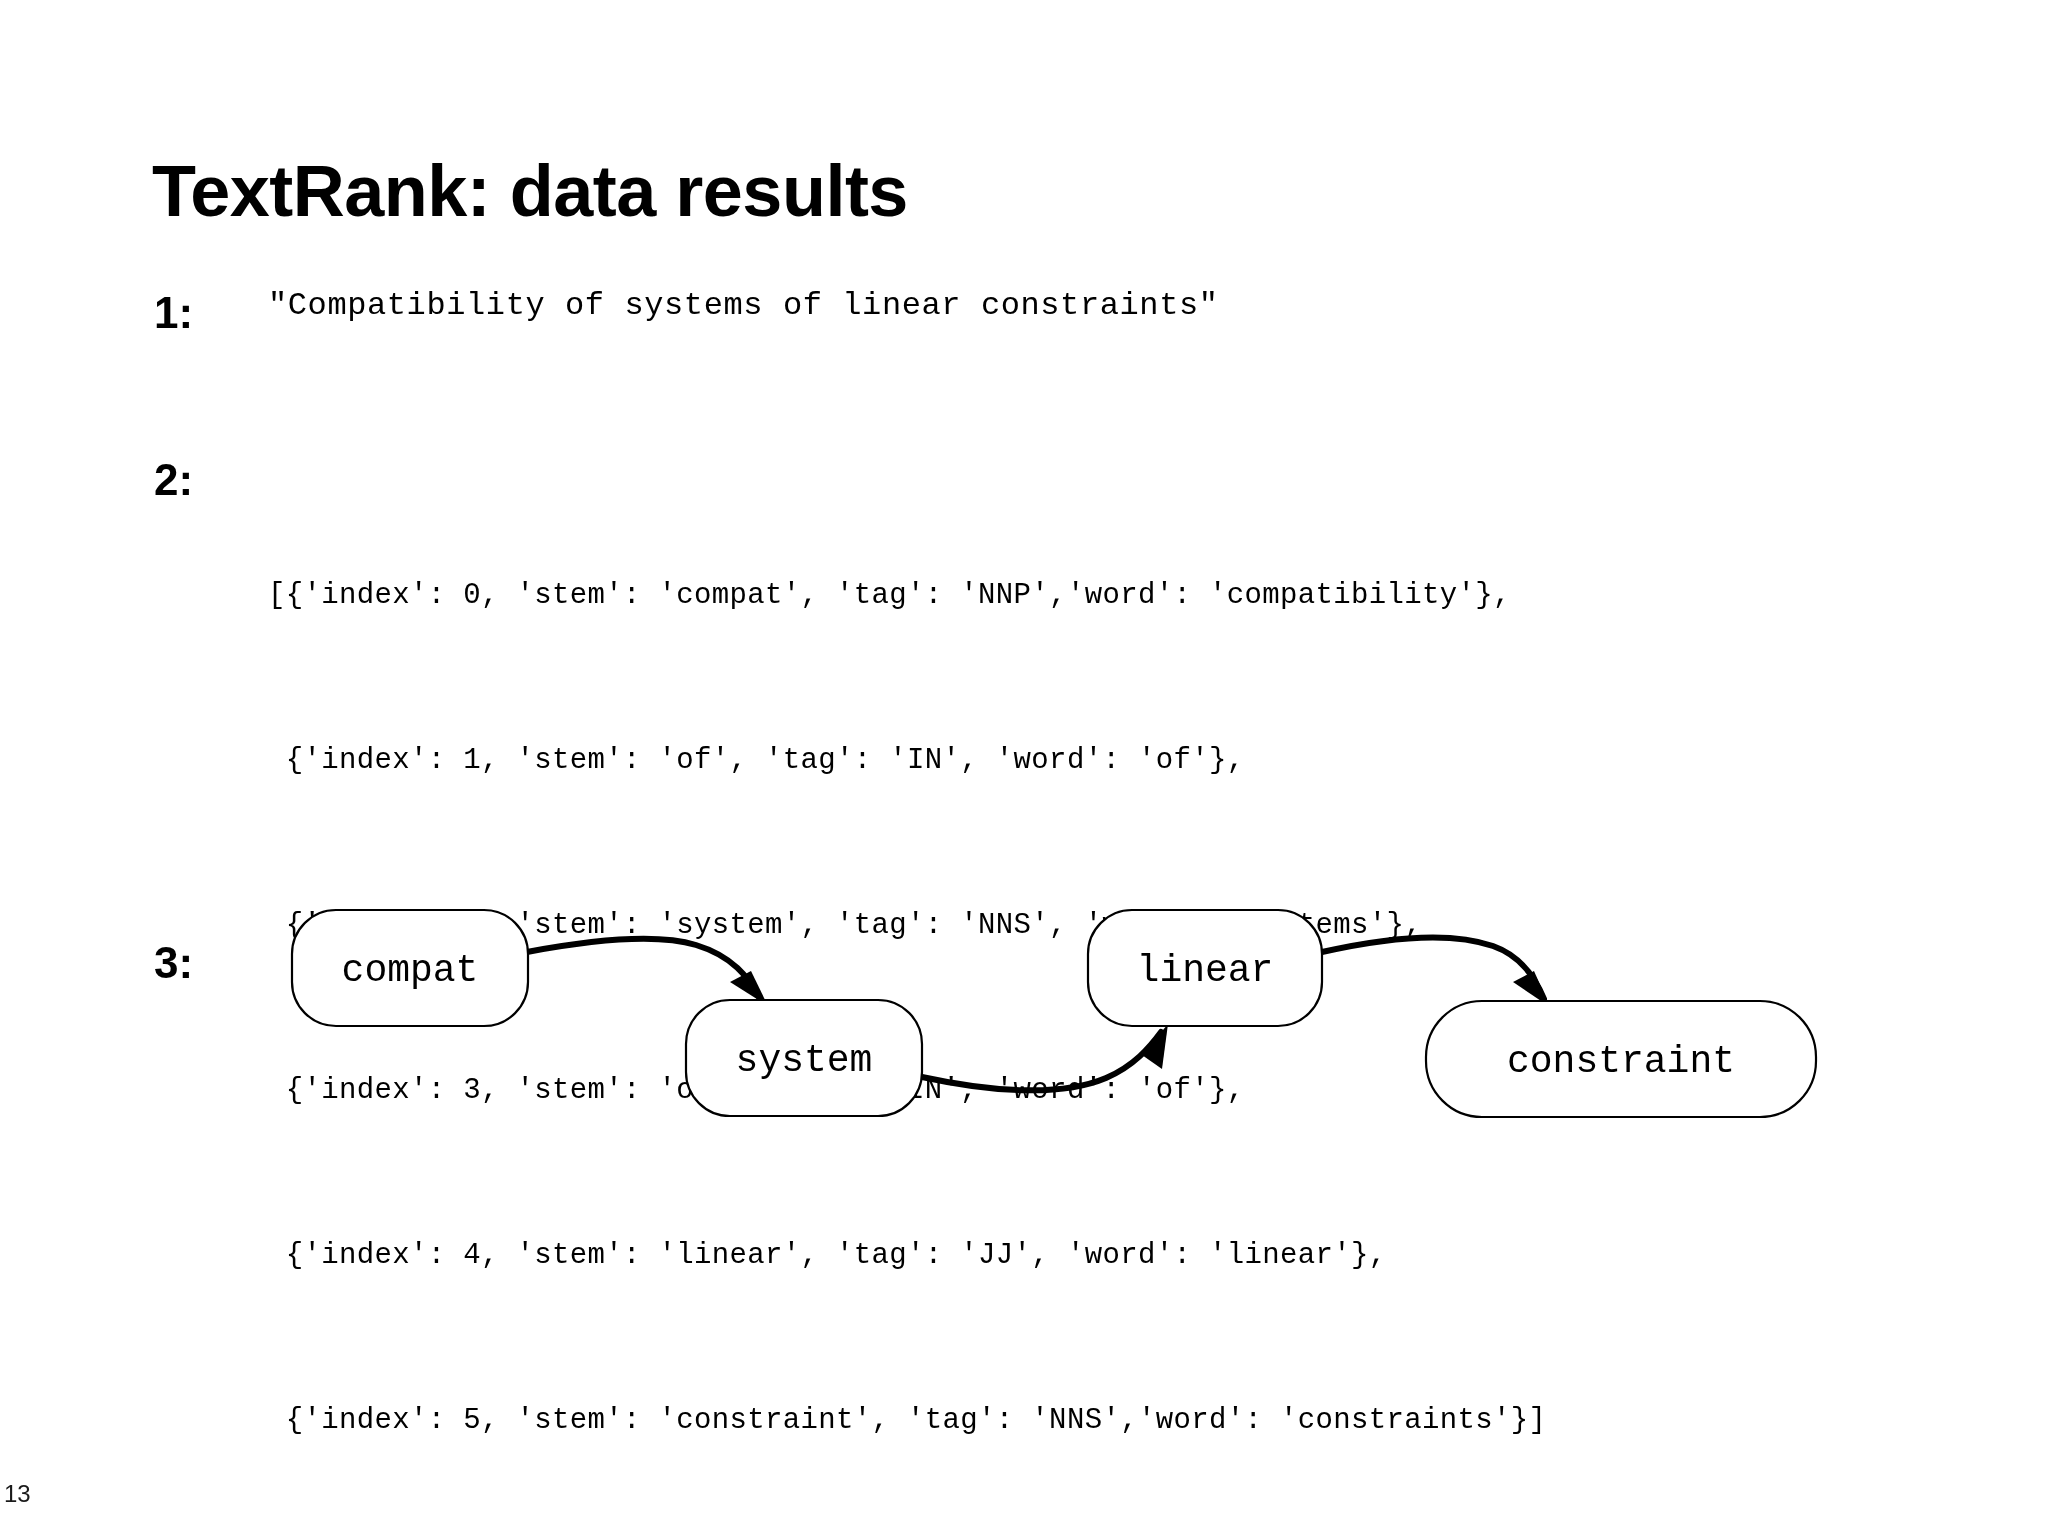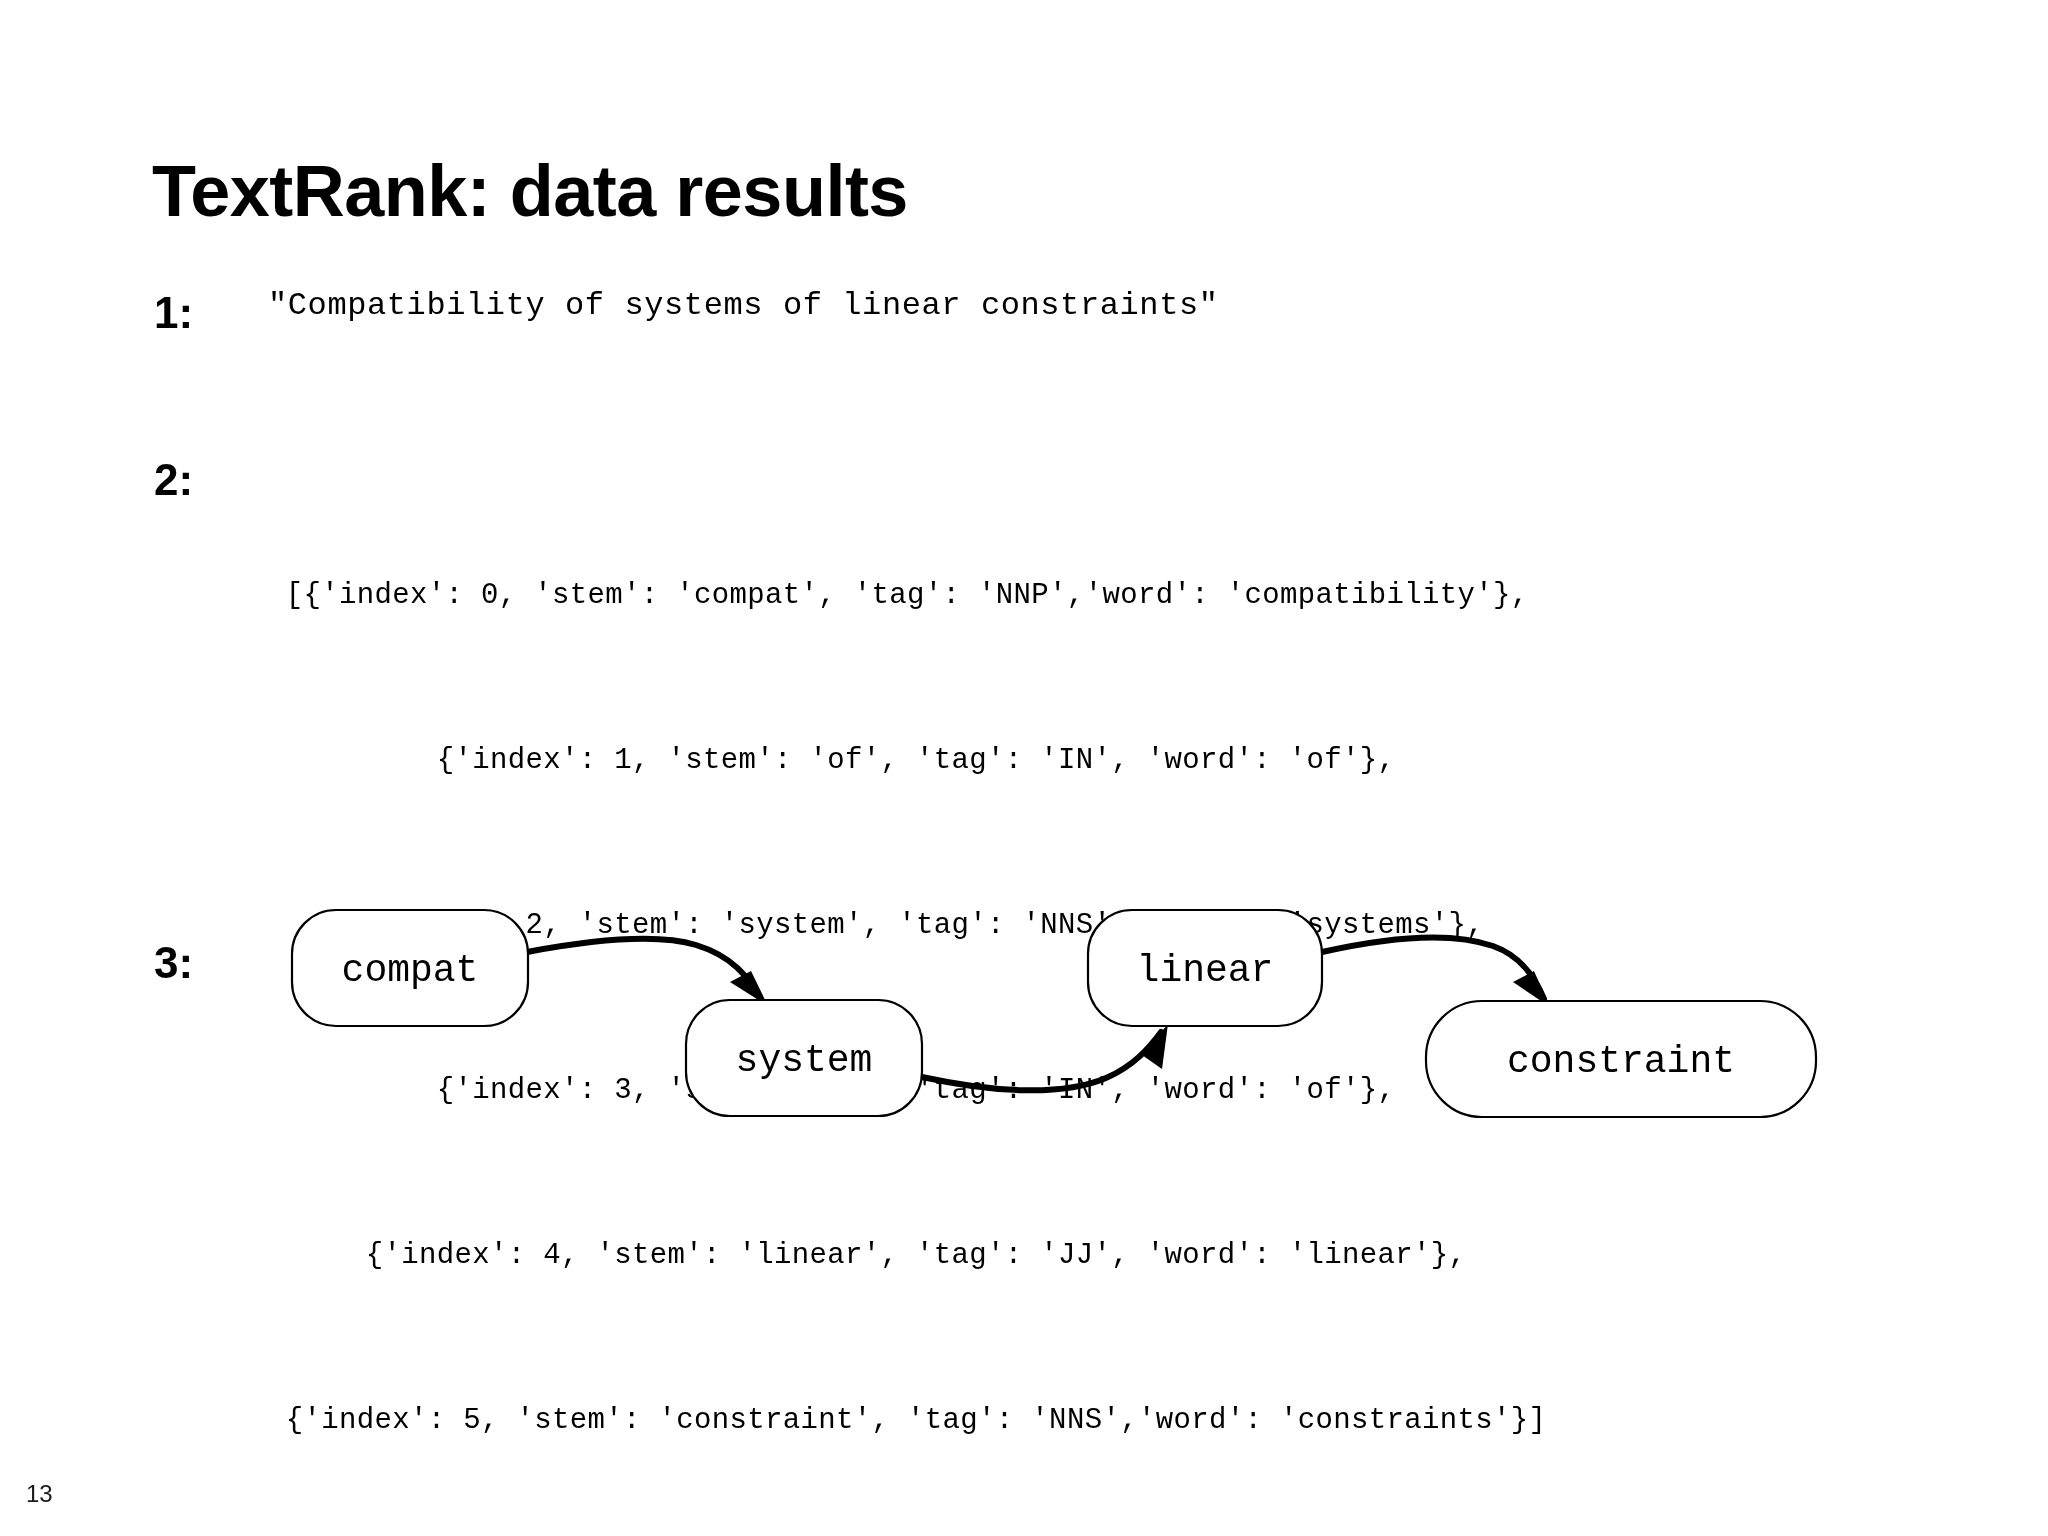--- a/index.html
+++ b/index.html
@@ -66,21 +66,21 @@
     line-height: 42px;
     letter-spacing: 0.6px;
   }
   #token-list {
     left: 268px;
     top: 458px;
     font-size: 29px;
     line-height: 55px;
     letter-spacing: 0.35px;
   }
-  #token-list .code-line { display: block; white-space: pre; text-align: center; }
+  #token-list .code-line { display: block; white-space: pre; }
 
   
   #graph-wrap {
     position: absolute;
     left: 16px;
     top: 0;
     width: 2048px;
     height: 1536px;
     pointer-events: none;
   }
@@ -102,21 +102,21 @@
     fill: none;
     stroke: #000000;
     stroke-width: 6;
     stroke-linecap: round;
   }
   .graph-edge-head { fill: #000000; stroke: none; }
 
   
   #page-number {
     position: absolute;
-    left: 26px;
+    left: 4px;
     top: 1480px;
     font-family: "Liberation Sans", sans-serif;
     font-size: 24px;
     line-height: 28px;
     color: #1a1a1a;
   }
 </style>
 </head>
 <body>
 

